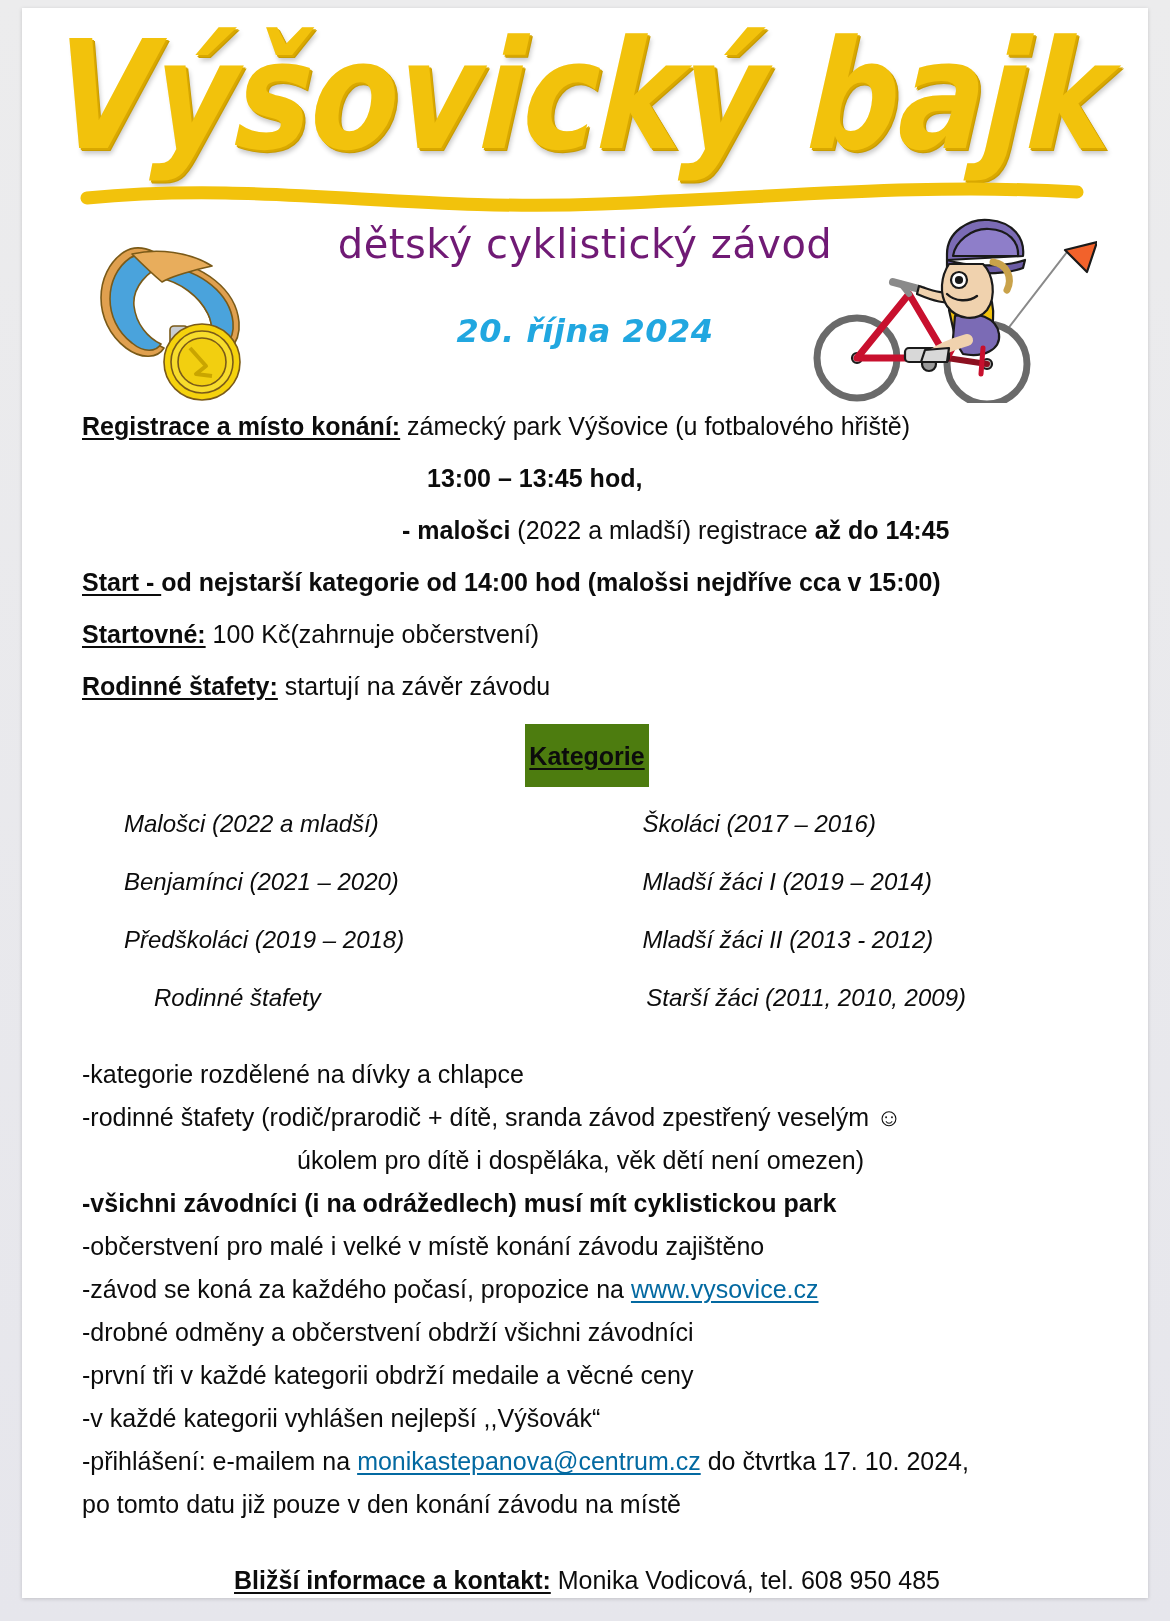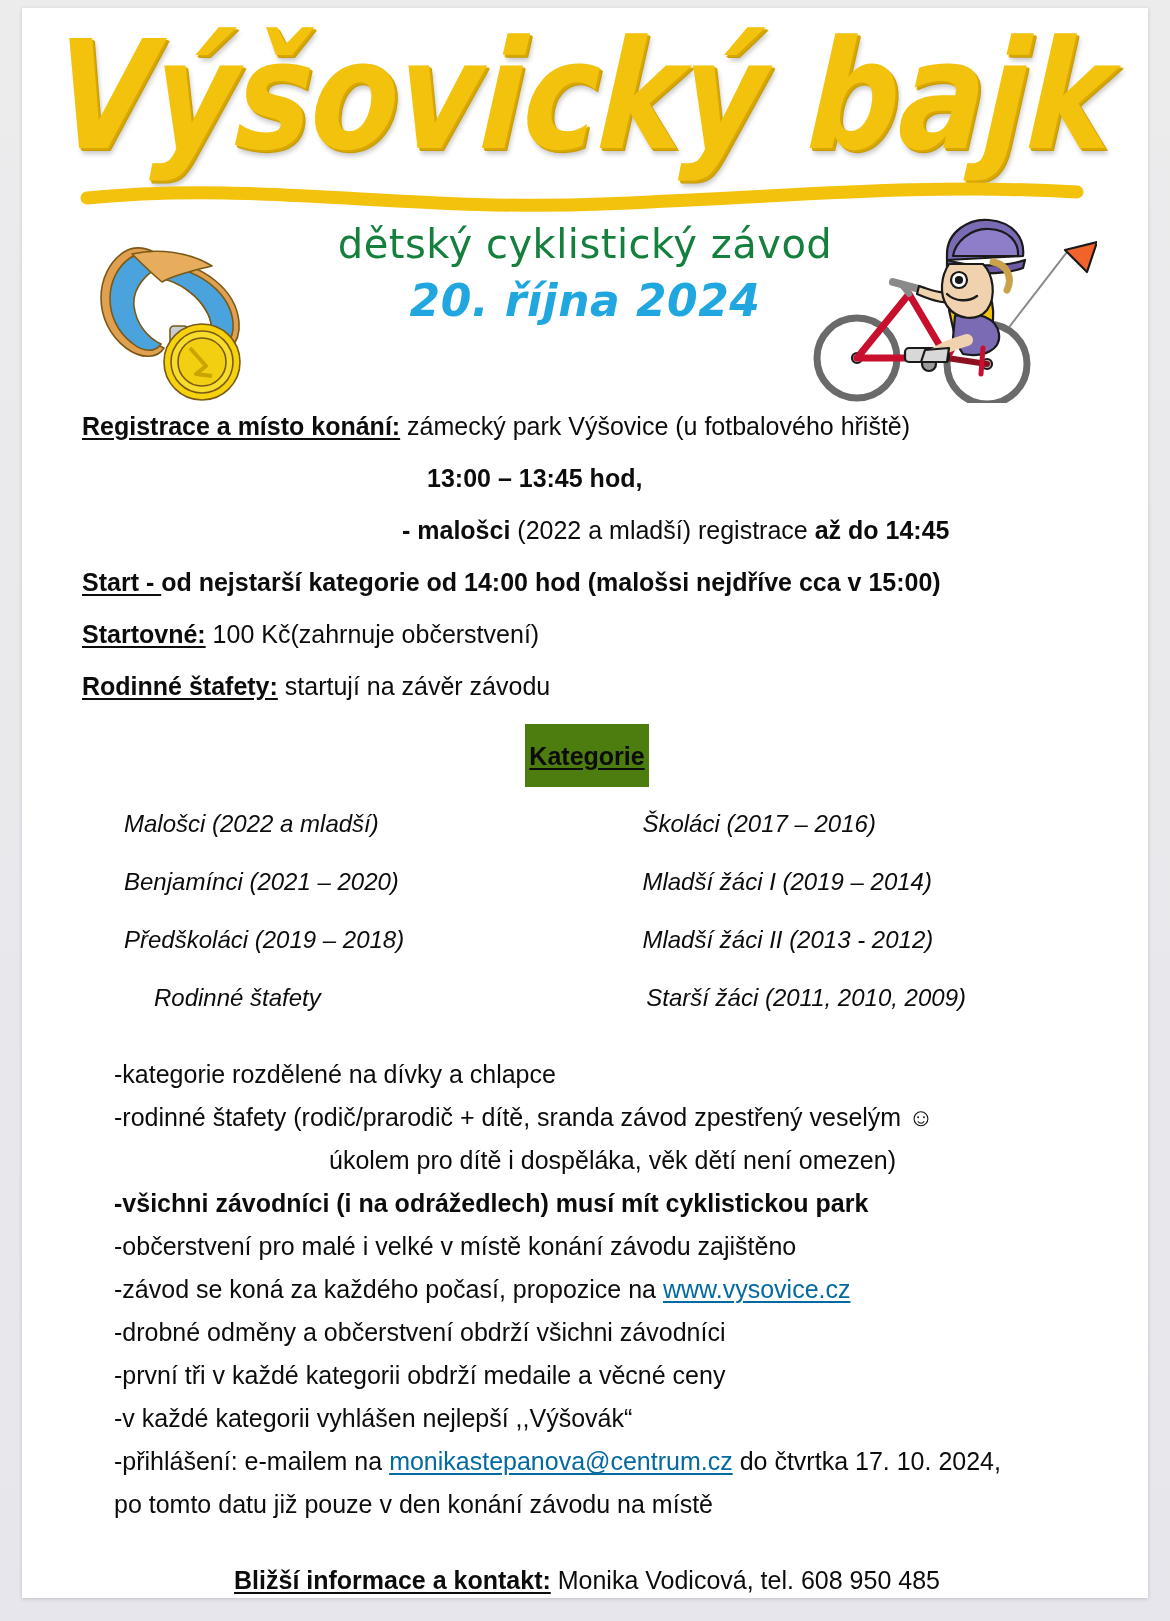--- a/index.html
+++ b/index.html
@@ -89,29 +89,29 @@
     left: 0;
     top: 208px;
     width: 1126px;
     text-align: center;
     pointer-events: none;
   }
   .subtitle {
     font-family: "DejaVu Sans", sans-serif;
     font-size: 40px;
     line-height: 56px;
-    color: #15803d;
+    color: #701a75;
     letter-spacing: 0.5px;
   }
   .date {
-    margin-top: 0;
+    margin-top: 30px;
     font-family: "DejaVu Sans", sans-serif;
     font-style: italic;
     font-weight: bold;
-    font-size: 44px;
+    font-size: 32px;
     line-height: 58px;
     color: #21a7e0;
     letter-spacing: 0.5px;
   }
 
   
   .body-text {
     position: absolute;
     left: 60px;
     top: 392px;
@@ -161,21 +161,21 @@
   .kat-left  { width: 530px; padding-left: 42px; }
   .kat-right { width: 480px; padding-left: 22px; }
   .kat-left.center  { padding-left: 72px; }
   .kat-right.center { padding-left: 0px; text-align: left; }
 
   
   .bullets {
     margin-top: 26px;
     font-size: 25px;
   }
-  .bullets .line { line-height: 43px; margin-left: 32px; }
+  .bullets .line { line-height: 43px; }
   .bullets .sub  { padding-left: 215px; }
   .link {
     color: #0369a1;
     text-decoration: underline;
     text-underline-offset: 3px;
   }
   .smiley { font-size: 25px; }
 
   
   .footer {

